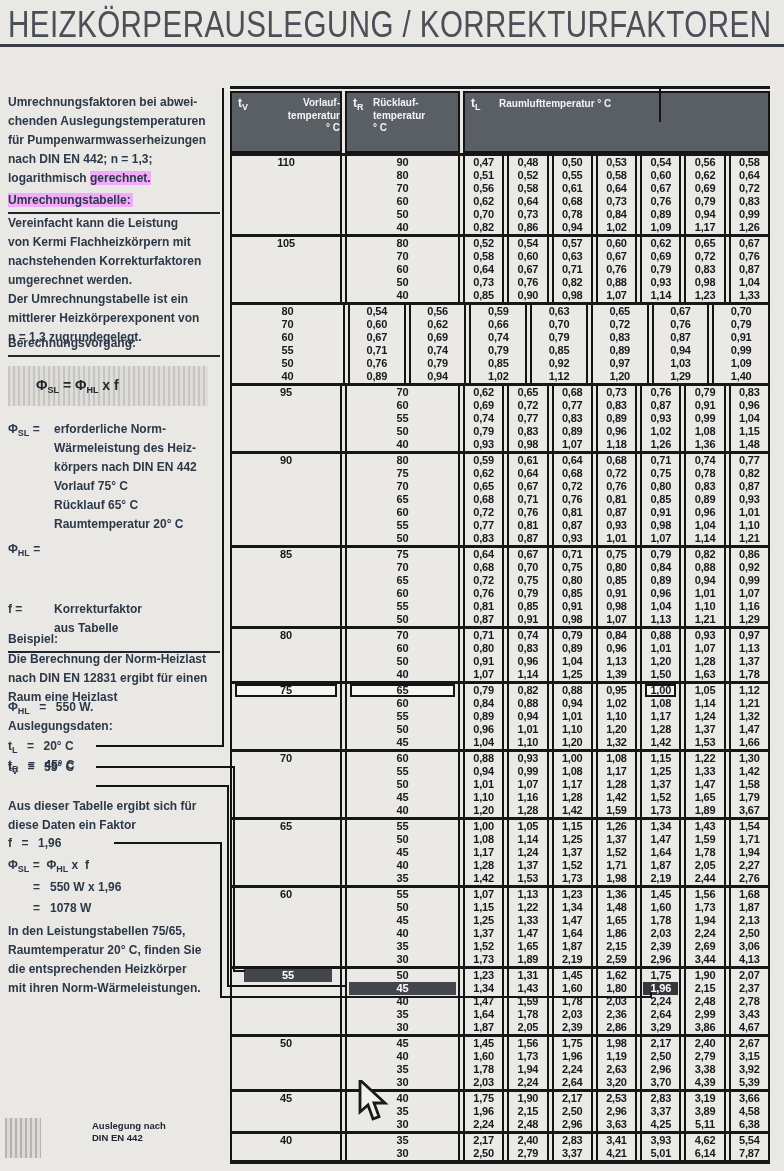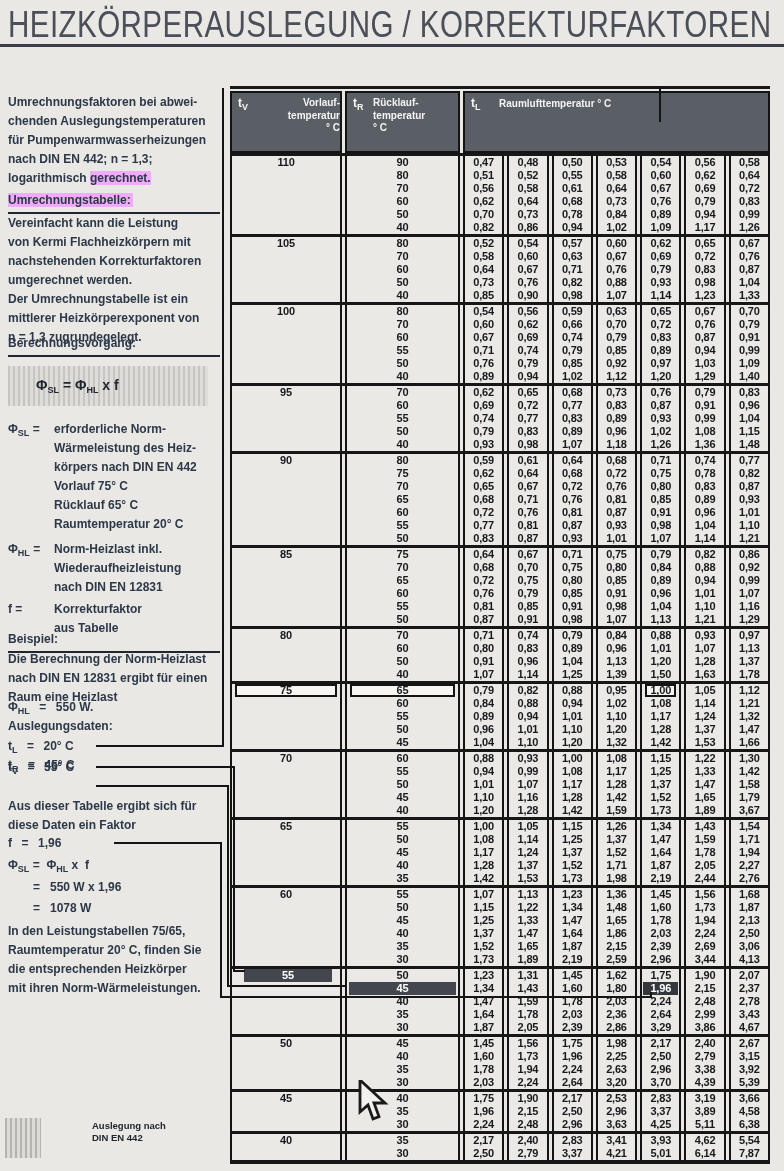--- a/index.html
+++ b/index.html
@@ -88,23 +88,20 @@
   <span class="dterm"><span>Φ</span><sub>SL</sub> <span>=</span></span>
   <span class="ddesc">erforderliche Norm-
 Wärmeleistung des Heiz-
 körpers nach DIN EN 442
 Vorlauf 75° C
 Rücklauf 65° C
 Raumtemperatur 20° C</span>
 </div>
 <div class="def" style="top:540px;">
   <span class="dterm"><span>Φ</span><sub>HL</sub> <span>=</span></span>
-  <span class="ddesc">Norm-Heizlast inkl.
-Wiederaufheizleistung
-nach DIN EN 12831</span>
 </div>
 <div class="def" style="top:600px;">
   <span class="dterm"><span>f</span><sub></sub> <span>=</span></span>
   <span class="ddesc">Korrekturfaktor
 aus Tabelle</span>
 </div>
 
 <div class="sb sb-head" style="left:8px; top:630px;"><span>Beispiel:</span></div>
 <div class="sb" style="left:8px; top:650px;">Die Berechnung der Norm-Heizlast
 nach DIN EN 12831 ergibt für einen
@@ -274,23 +271,20 @@
         </div>
         <div class="col c-v">
           <div class="rl">0,67</div>
           <div class="rl">0,76</div>
           <div class="rl">0,87</div>
           <div class="rl">1,04</div>
           <div class="rl">1,33</div>
         </div>
       </div>
       <div class="grp">
-        <div class="col c-tv">
-          <div class="rl">100</div>
-        </div>
         <div class="col c-tr">
           <div class="rl">80</div>
           <div class="rl">70</div>
           <div class="rl">60</div>
           <div class="rl">55</div>
           <div class="rl">50</div>
           <div class="rl">40</div>
         </div>
         <div class="col c-v">
           <div class="rl">0,54</div>
@@ -945,21 +939,21 @@
           <div class="rl">2,24</div>
         </div>
         <div class="col c-v">
           <div class="rl">1,75</div>
           <div class="rl">1,96</div>
           <div class="rl">2,24</div>
           <div class="rl">2,64</div>
         </div>
         <div class="col c-v">
           <div class="rl">1,98</div>
-          <div class="rl">2,25</div>
+          <div class="rl">1,19</div>
           <div class="rl">2,63</div>
           <div class="rl">3,20</div>
         </div>
         <div class="col c-v">
           <div class="rl">2,17</div>
           <div class="rl">2,50</div>
           <div class="rl">2,96</div>
           <div class="rl">3,70</div>
         </div>
         <div class="col c-v">

